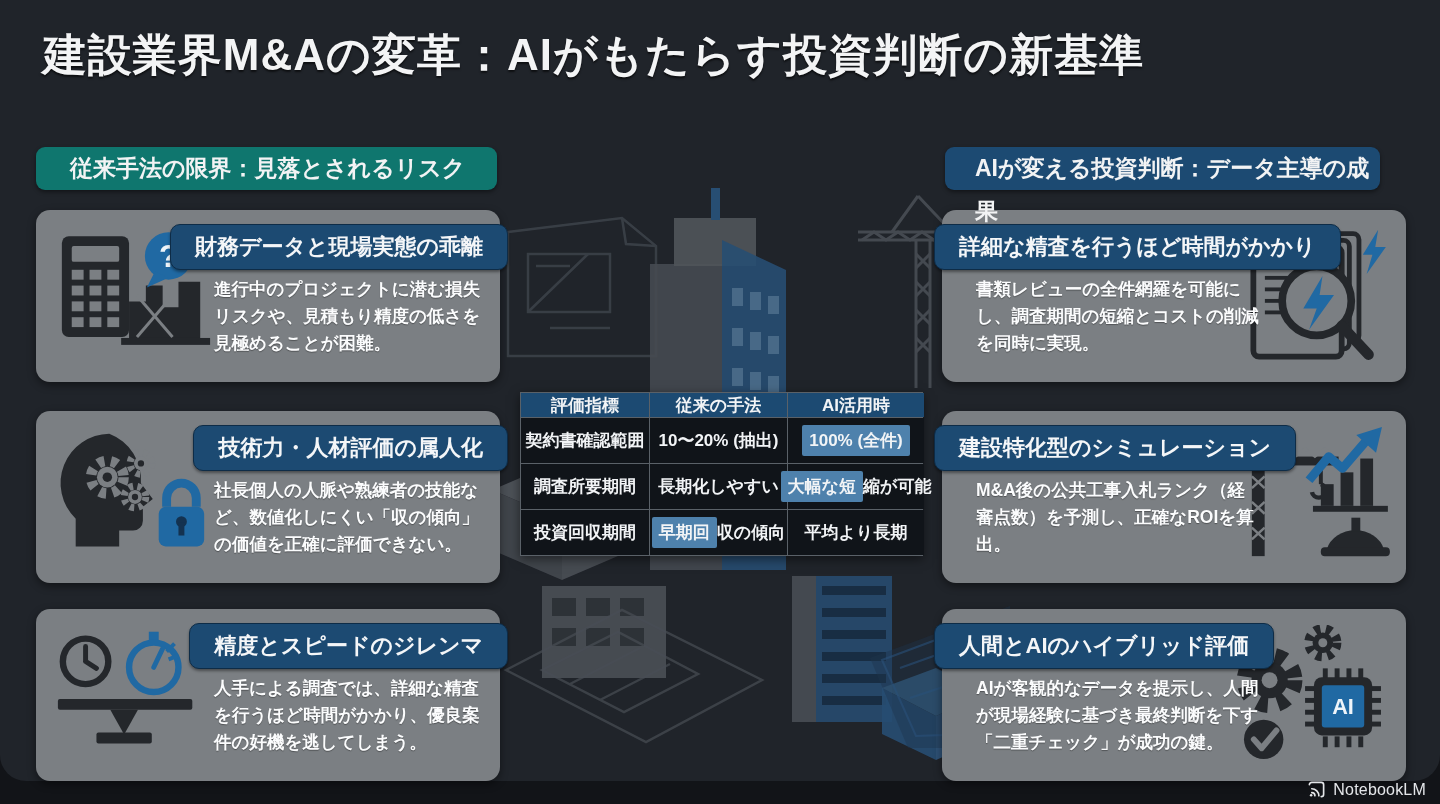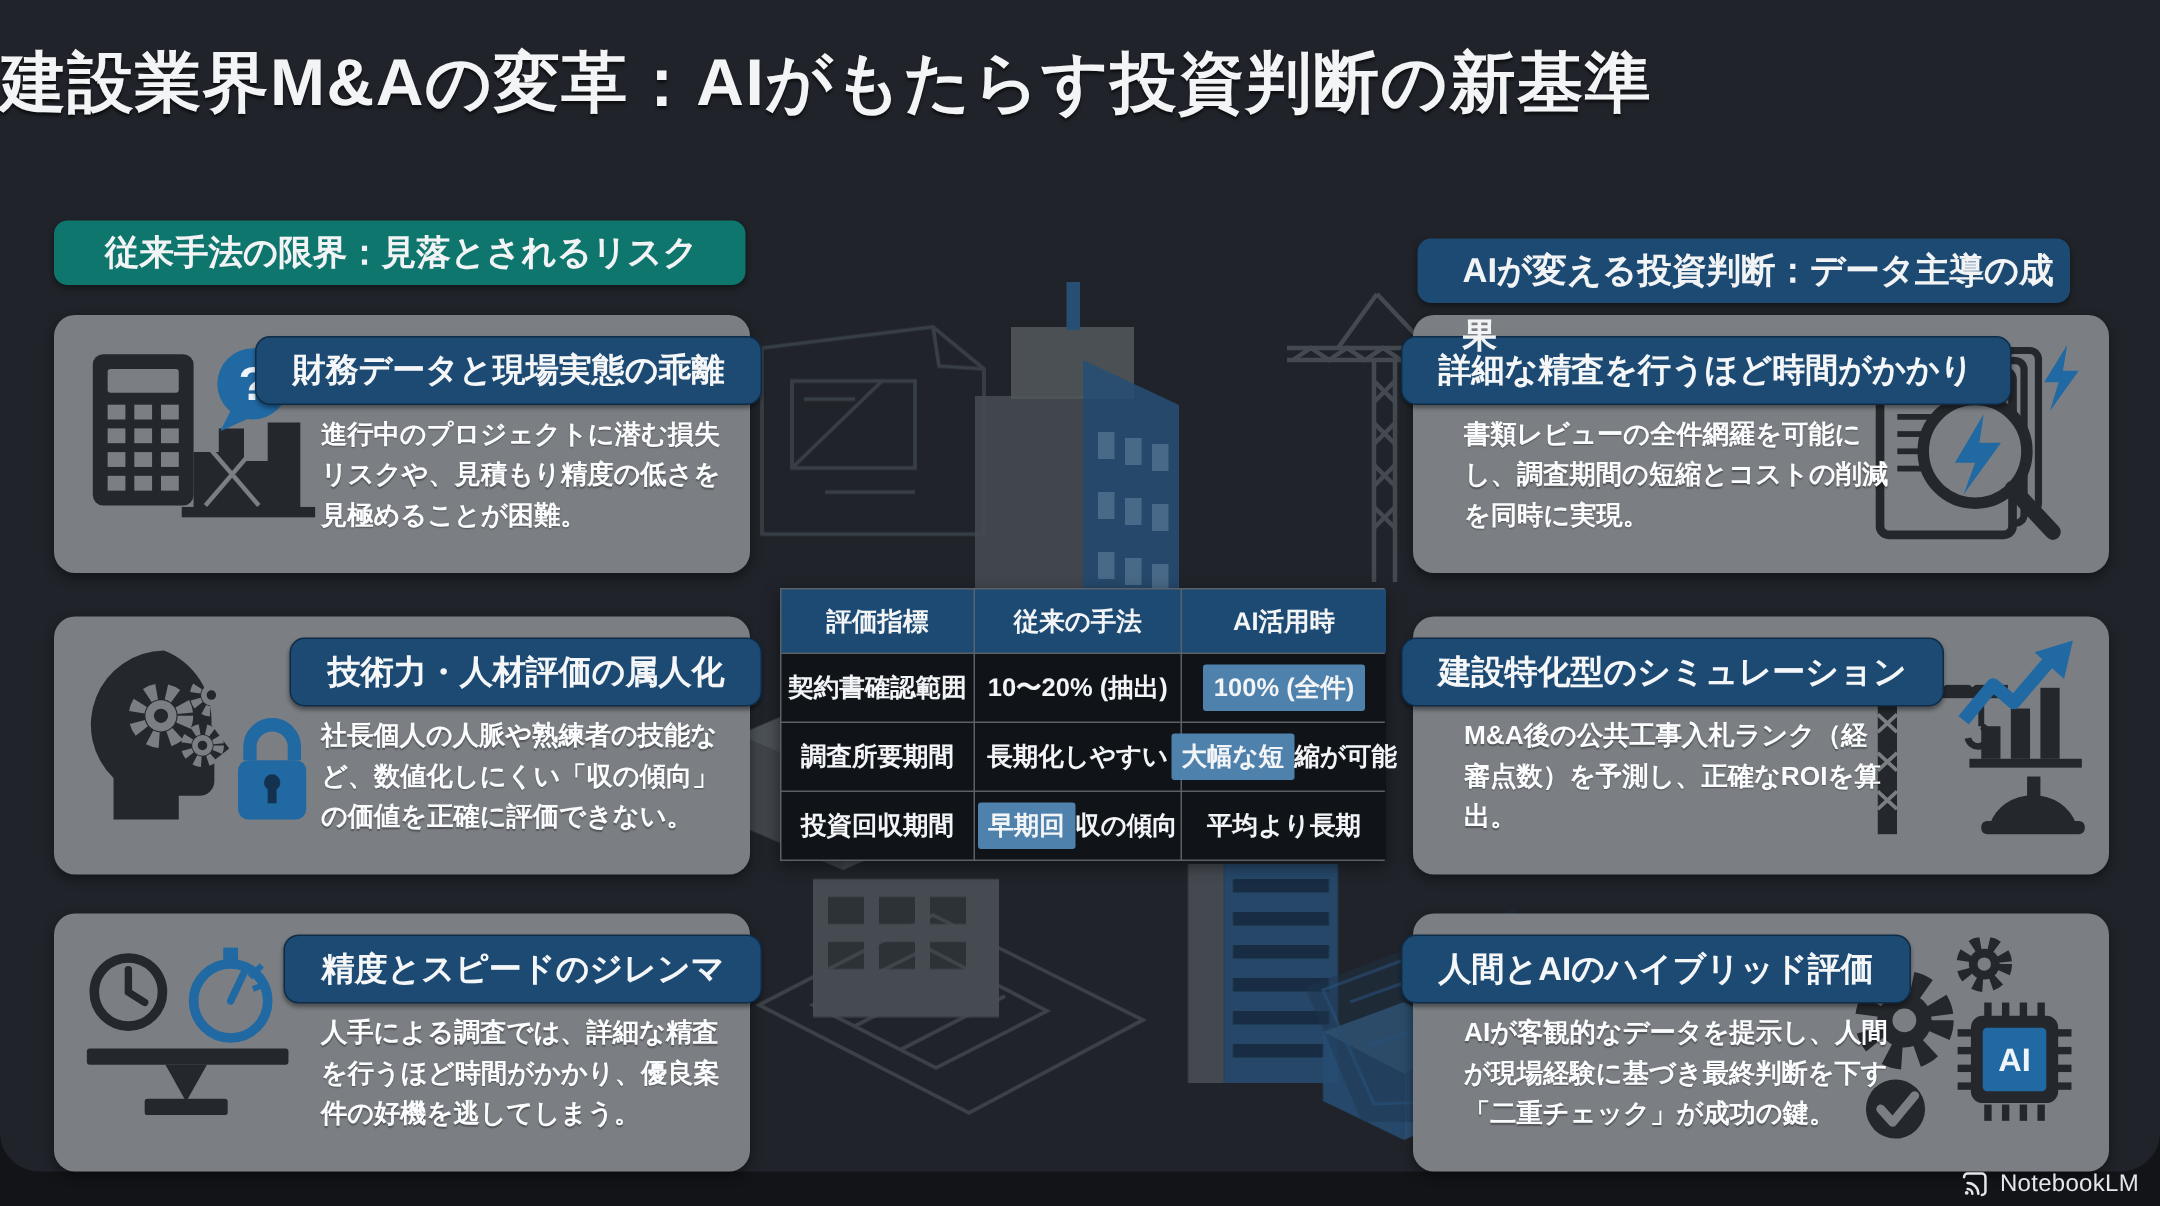--- a/index.html
+++ b/index.html
@@ -1,47 +1,47 @@
 <!DOCTYPE html>
 <html><head>
 <meta charset="utf-8">
 <style>
   html,body{margin:0;padding:0;background:#121418;}
   body{font-family:"Liberation Sans","DejaVu Sans",sans-serif;}
   .stage{position:relative;width:1440px;height:804px;overflow:hidden;background:#121418;}
   .panel{position:absolute;left:0;top:0;width:1440px;height:781px;background:#20242a;
          border-radius:0 0 26px 26px;}
   .artwork{position:absolute;left:430px;top:188px;width:580px;height:600px;z-index:1;}
-  .title{position:absolute;left:0;top:26px;width:1187px;color:#f3f4f5;
+  .title{position:absolute;left:0;top:26px;width:1187px;text-align:center;color:#f3f4f5;
          font-size:44px;font-weight:800;letter-spacing:1px;z-index:3;
          text-shadow:0 2px 2px rgba(0,0,0,.6);}
   .col-header{position:absolute;top:147px;height:43px;border-radius:9px;color:#f2f3f4;
          font-size:23px;font-weight:700;line-height:43px;z-index:3;
          box-shadow:0 2px 4px rgba(0,0,0,.45);}
   .col-header.left{left:36px;width:461px;background:#0f766e;padding-left:34px;box-sizing:border-box;}
-  .col-header.right{left:945px;width:435px;background:#1c4a72;padding-left:30px;box-sizing:border-box;margin-top:12px;}
+  .col-header.right{left:945px;width:435px;background:#1c4a72;padding-left:30px;box-sizing:border-box;}
   .card{position:absolute;width:464px;height:172px;background:#7b7f83;border-radius:14px;z-index:2;
         box-shadow:0 3px 8px rgba(0,0,0,.45);}
   .card.cl{left:36px;} .card.cr{left:942px;}
   .r1{top:210px;} .r2{top:411px;} .r3{top:609px;}
   .pill{display:inline-block;background:#1c4a72;border:1px solid #0e2c47;color:#f4f6f8;
         font-size:22px;font-weight:700;padding:7px 24px;border-radius:10px;white-space:nowrap;
         box-shadow:0 2px 3px rgba(0,0,0,.4);}
   .pill-row{position:absolute;top:14px;}
   .cl .pill-row{right:-8px;} .cr .pill-row{left:-8px;}
   .card-body{position:absolute;color:#fbfcfd;font-size:17.5px;font-weight:600;line-height:1.55;margin:0;
              text-shadow:0 1px 1px rgba(0,0,0,.35);}
   .cl .card-body{left:178px;top:66px;width:278px;}
   .cr .card-body{left:34px;top:66px;width:286px;}
   .card-icon{position:absolute;top:16px;}
   .cl .card-icon{left:14px;} .cr .card-icon{right:12px;}
   .cmp-table{position:absolute;left:520px;top:392px;width:401px;z-index:3;display:grid;
              grid-template-columns:128px 137px 136px;background:#5a6168;gap:1px;border:1px solid #5a6168;
              box-shadow:0 3px 10px rgba(0,0,0,.5);}
-  .cmp-table .th{background:#1c4a72;color:#f2f4f6;font-size:17px;font-weight:700;height:42px;
+  .cmp-table .th{background:#1c4a72;color:#f2f4f6;font-size:17px;font-weight:700;height:24px;
              display:flex;align-items:center;justify-content:center;}
   .cmp-table .td{background:#101419;color:#f2f4f6;font-size:17px;font-weight:700;height:45px;
              display:flex;align-items:center;justify-content:center;white-space:nowrap;}
   .hl{background:#4e81ac;padding:4px 7px;border-radius:2px;}
   .hl:empty{display:none;}
   .footer{position:absolute;right:14px;bottom:5px;display:flex;align-items:center;gap:7px;z-index:4;justify-content:space-between;}
   .footer-text{color:#e4e6e9;font-size:16px;font-weight:500;letter-spacing:.2px;}
 </style>
 </head>
 <body>

